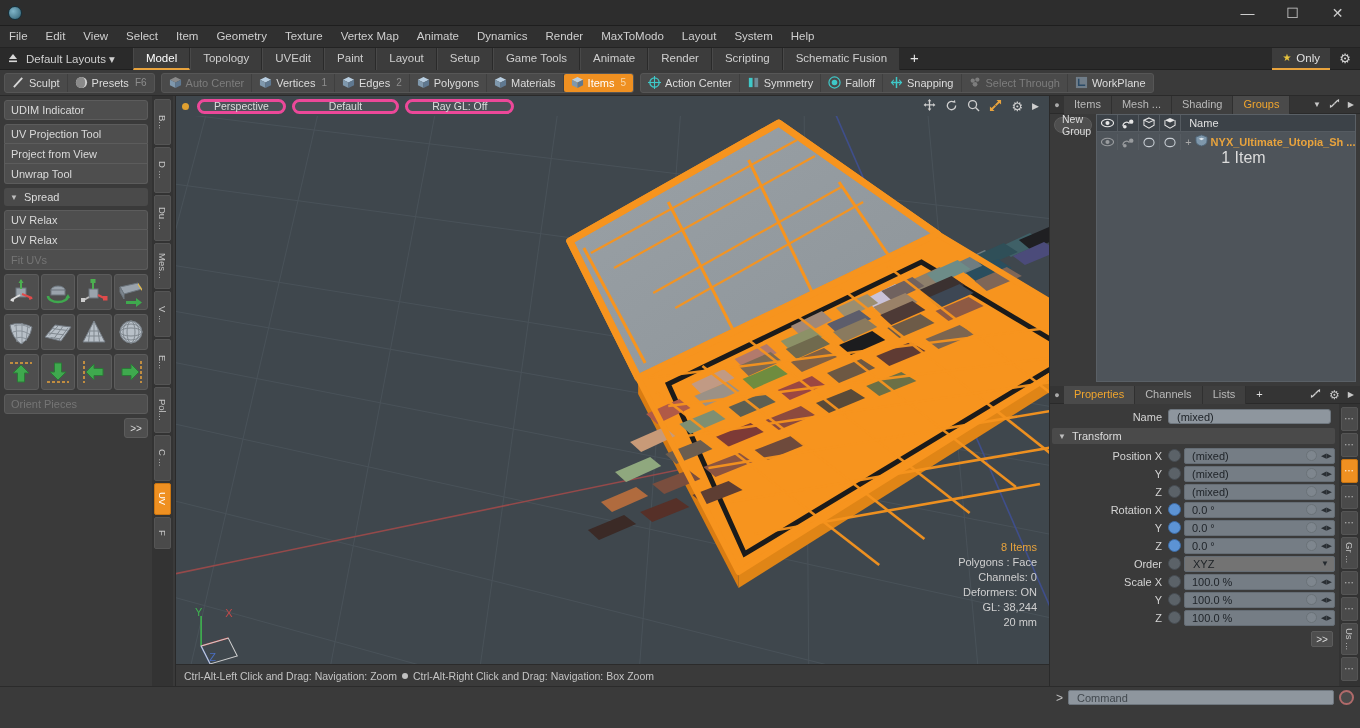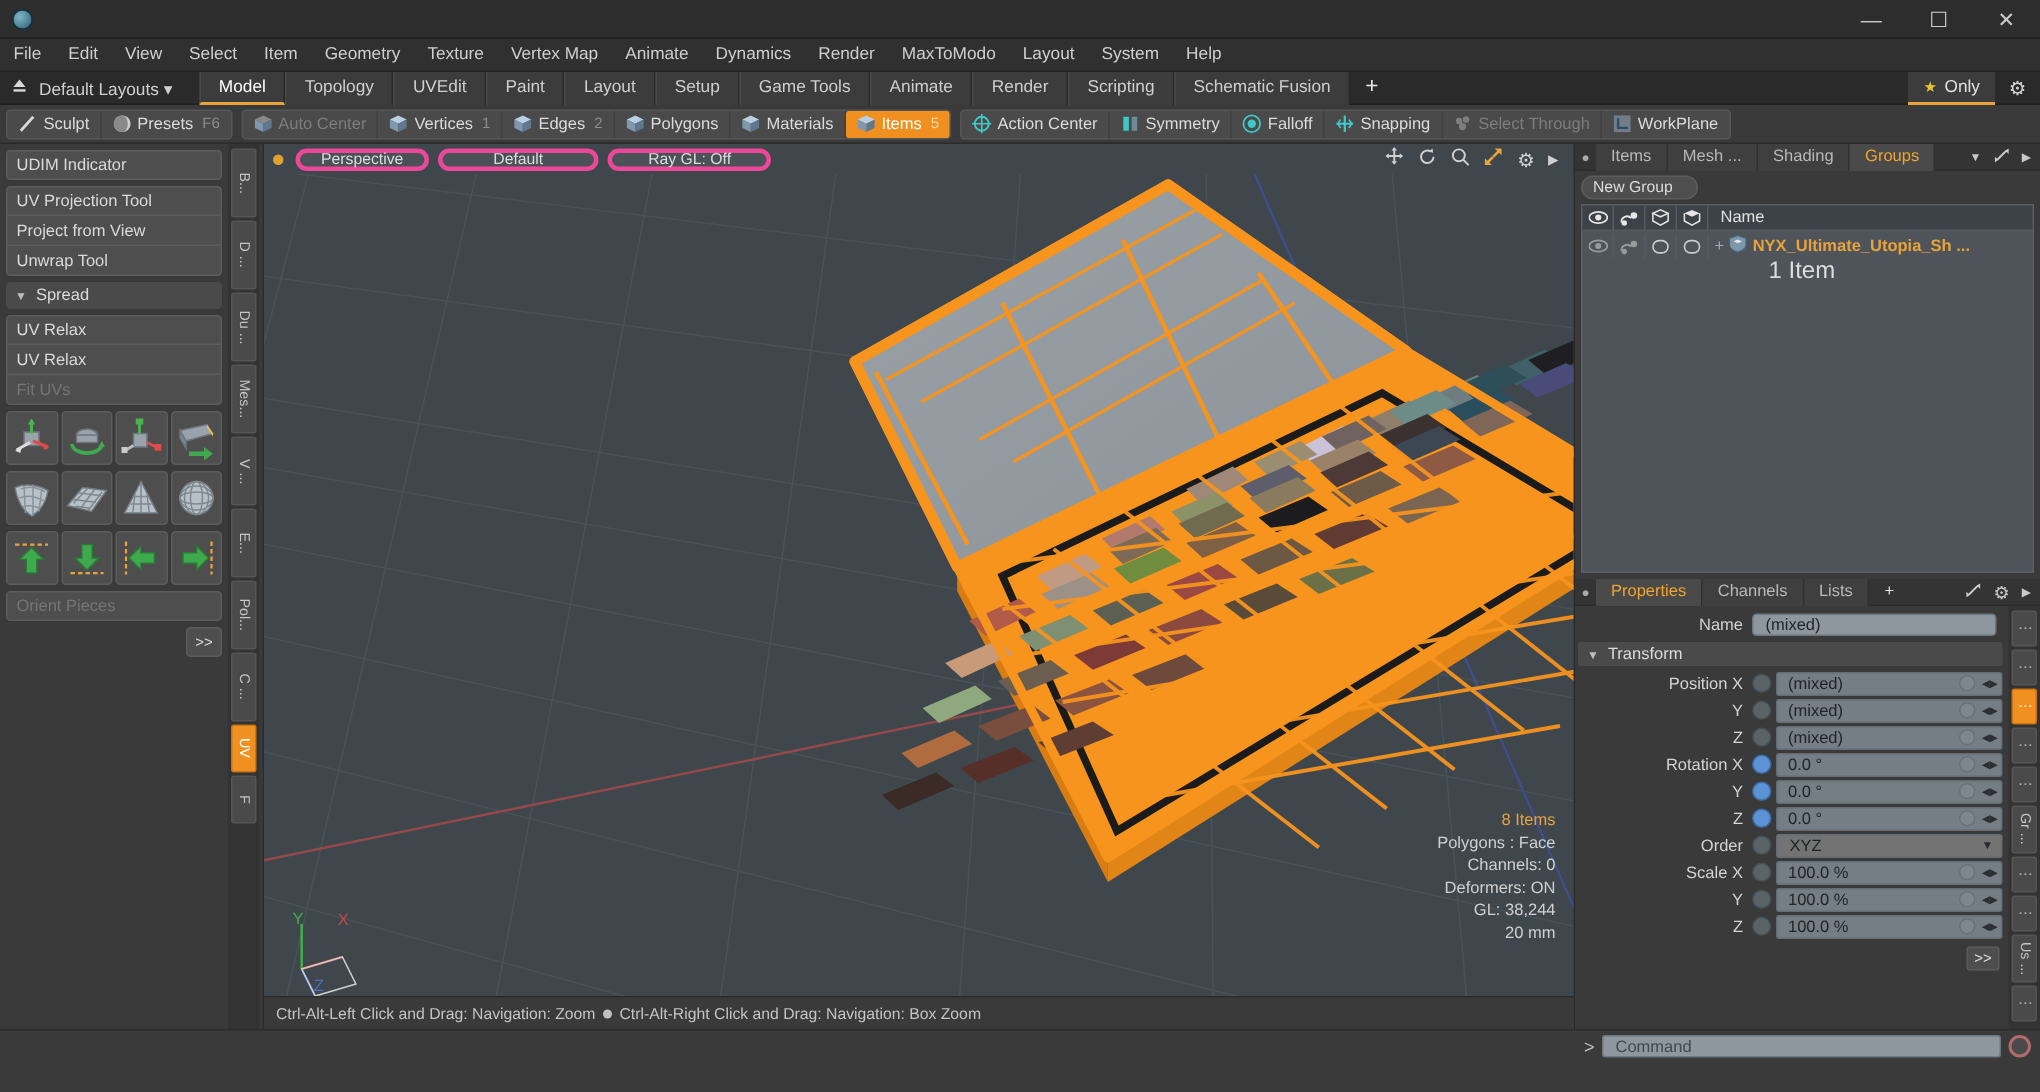--- a/index.html
+++ b/index.html
@@ -119,21 +119,21 @@
   
   #rightpanel{width:310px;background:#3a3a3a;display:flex;flex-direction:column;}
   .ptabrow{height:18px;background:#343434;display:flex;align-items:center;border-bottom:1px solid #2a2a2a;}
   .pdot{width:14px;text-align:center;color:#aaa;font-size:9px;}
   .ptab{
     padding:0 10px;height:18px;line-height:17px;font-size:11px;color:#b9b9b9;
     background:#3f3f3f;border-right:1px solid #303030;white-space:nowrap;
   }
   .ptab.active{background:#4a4a4a;color:#f0a52e;}
   .ptabicons{margin-left:auto;display:flex;gap:8px;padding-right:6px;color:#c8c8c8;font-size:10px;align-items:center;}
-  #groups-body{height:272px;background:#3a3a3a;display:flex;flex-direction:column;}
+  #groups-body{height:272px;background:#3a3a3a;display:flex;flex-direction:row;}
   #newgroup{
     height:16px;background:#4e4e4e;border:1px solid #5c5c5c;border-radius:8px;width:78px;
     margin:3px 0 3px 4px;font-size:10.5px;color:#dcdcdc;display:flex;align-items:center;padding-left:7px;
   }
   #grouplist{flex:1;background:#4e545a;margin:0 4px 4px 4px;border:1px solid #5a6066;display:flex;flex-direction:column;}
   #glist-head{height:17px;background:#3c4248;display:flex;align-items:center;border-bottom:1px solid #555b61;}
   .gcol{width:21px;display:flex;align-items:center;justify-content:center;color:#d8d8d8;font-size:10px;border-right:1px solid #555b61;height:100%;}
   #gname-col{flex:1;padding-left:8px;font-size:11px;color:#e0e0e0;}
   .grow{height:30px;display:flex;align-items:flex-start;padding-top:2px;}
   .grow .gcol{height:16px;}

